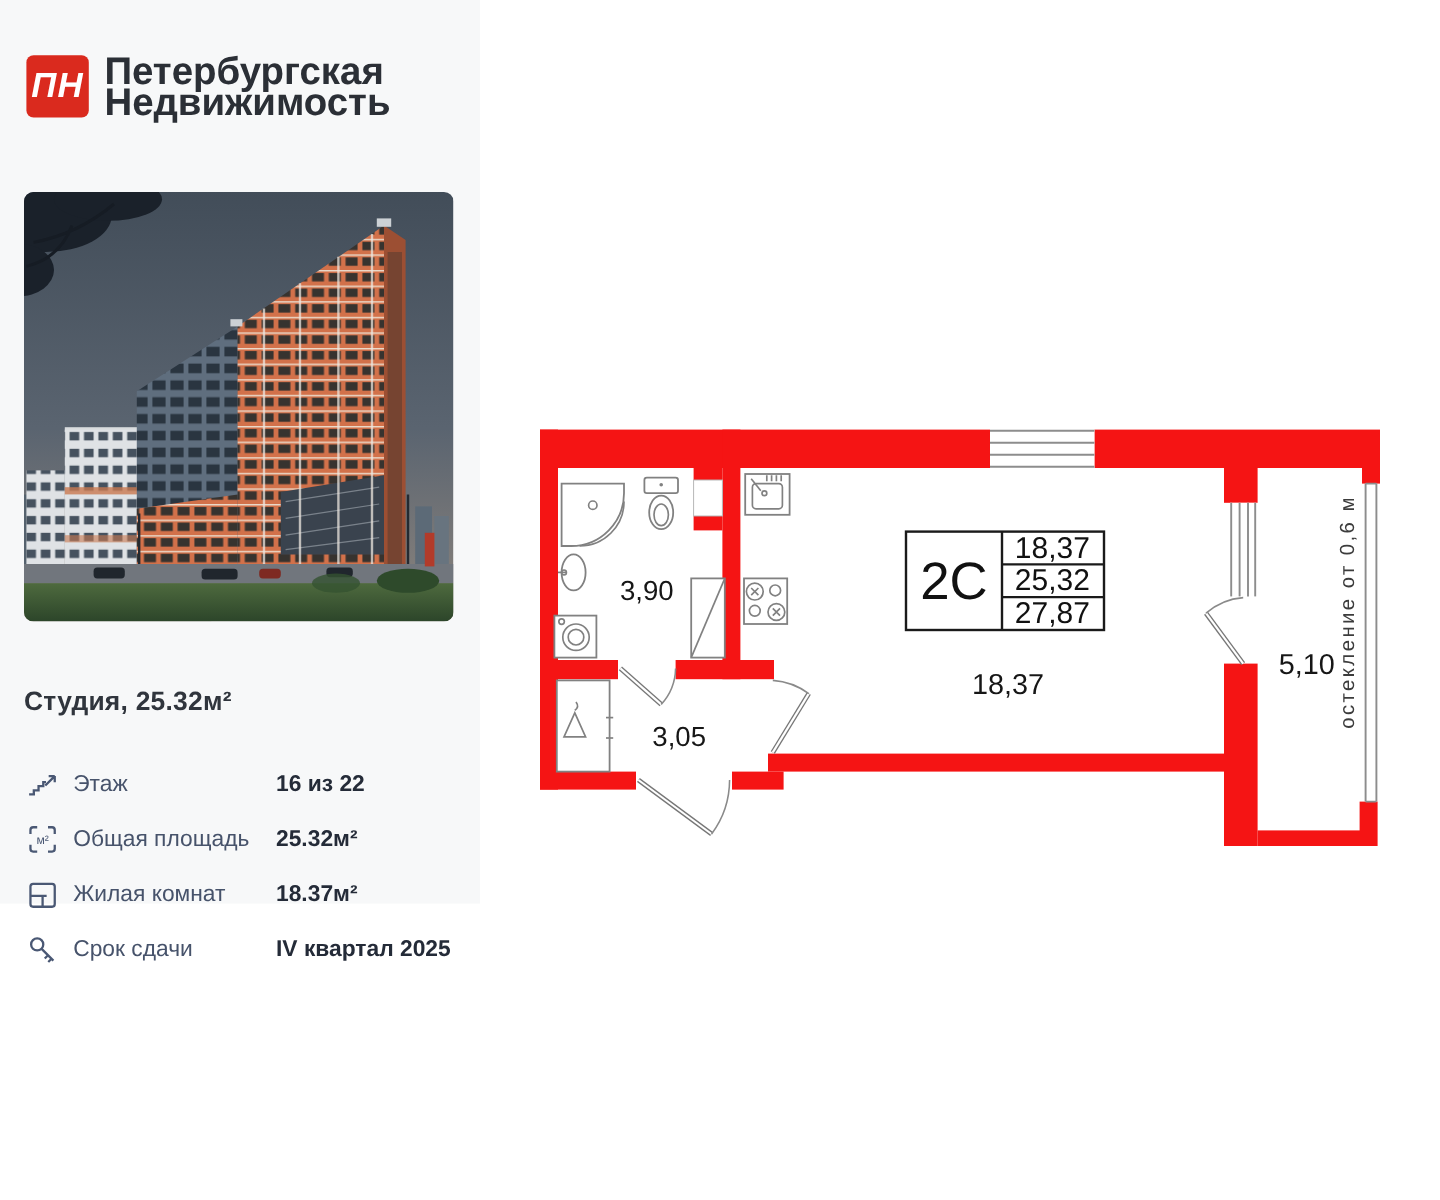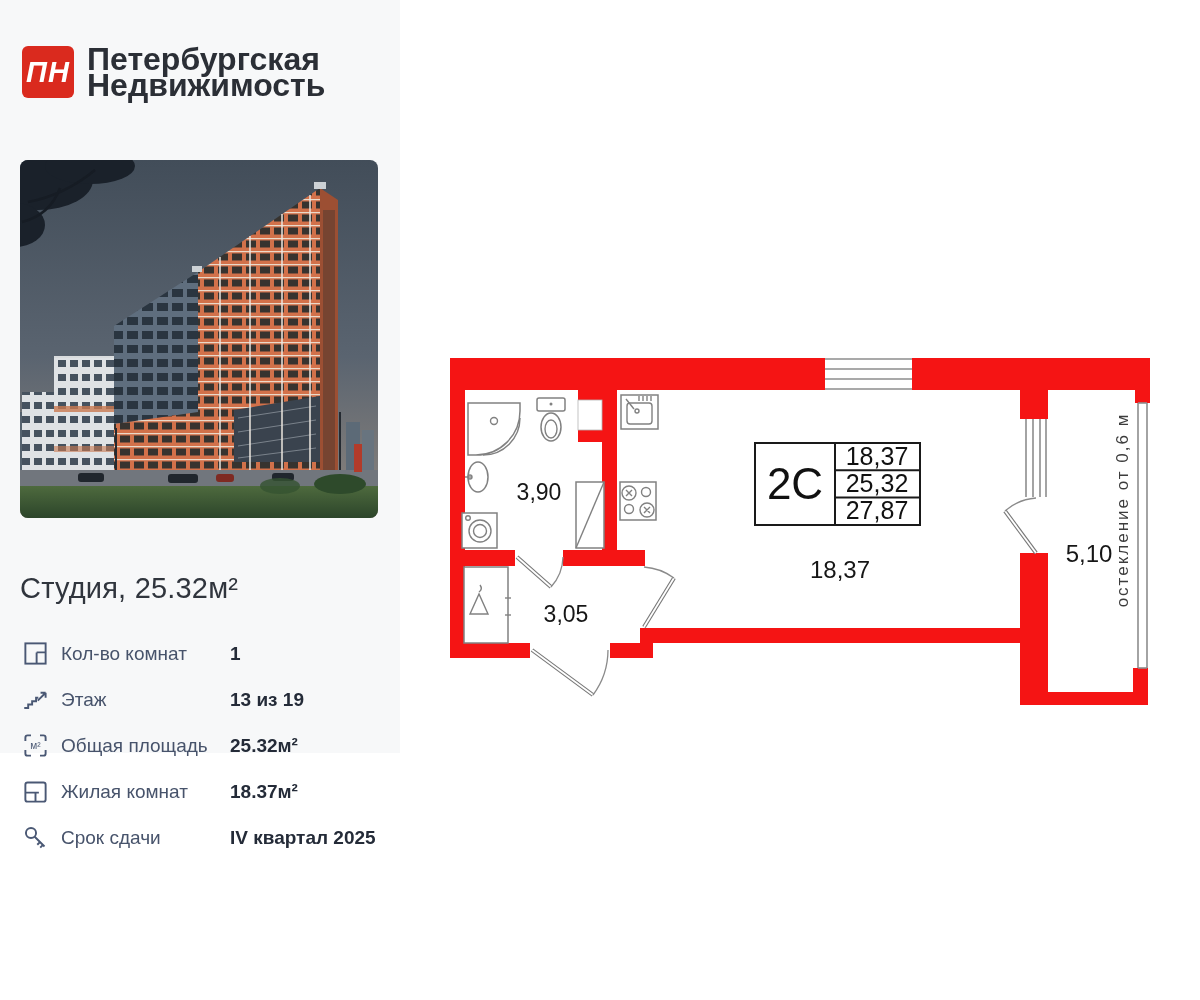--- a/index.html
+++ b/index.html
@@ -13,21 +13,21 @@
   .logo-row { position:absolute; left:22px; top:46px; display:flex; gap:13px; align-items:center; }
   .logo-badge { width:52px; height:52px; background:var(--brand-red,#da2a1e); border-radius:6px;
                 color:#fff; display:flex; align-items:center; justify-content:center;
                 font-weight:800; font-style:italic; font-size:29px; letter-spacing:1px; }
   .brand-name { font-size:32px; font-weight:700; color:#2b2f36; line-height:26px; }
 
   .photo { position:absolute; left:20px; top:160px; width:358px; height:358px;
            border-radius:8px; overflow:hidden; }
   .photo svg { display:block; }
 
-  .title { position:absolute; left:20px; top:572px; font-size:29px; font-weight:400;
+  .title { position:absolute; left:20px; top:572px; font-size:22px; font-weight:700;
            color:#30353d; letter-spacing:.2px; }
 
   .details { position:absolute; left:22px; top:640px; width:360px;
              display:flex; flex-direction:column; gap:19px; }
   .detail-row { position:relative; height:27px; display:flex; align-items:center; }
   .detail-icon { width:27px; height:27px; margin-right:12px; flex:0 0 auto; }
   .detail-icon svg { width:27px; height:27px; display:block; }
   .detail-label { font-size:19px; color:var(--text-slate,#47536b); }
   .detail-value { position:absolute; left:208px; font-size:19px; font-weight:700;
                   color:var(--text-dark,#242b38); white-space:nowrap; }
@@ -142,40 +142,30 @@
         <rect x="0" y="326" width="358" height="32" fill="url(#grassGrad)"></rect>
         <ellipse cx="320" cy="324" rx="26" ry="10" fill="#2e4a2b"></ellipse>
         <ellipse cx="260" cy="326" rx="20" ry="8" fill="#355331" opacity="0.8"></ellipse>
       </svg>
     </div>
 
     <div class="title">Студия, 25.32м²</div>
 
     <div class="details">
 
-      <div class="detail-row">
-        <span class="detail-icon">
-          <svg viewBox="0 0 24 24" fill="none" stroke="#4a5874" stroke-width="1.7">
-            <rect x="3" y="3" width="18" height="18"></rect>
-            <path d="M13,11 H21 M13,11 V21"></path>
-          </svg>
-        </span>
-        <span class="detail-label">Кол-во комнат</span>
-        <span class="detail-value">1</span>
-      </div>
 
       <div class="detail-row">
         <span class="detail-icon">
           <svg viewBox="0 0 24 24" fill="none" stroke="#4a5874" stroke-width="1.7">
             <path d="M2,19.5 h3.5 v-3 h3.5 v-3 h3.5 v-3 h2"></path>
             <path d="M14,13 L21,6 M21,6 v4.5 M21,6 h-4.5"></path>
           </svg>
         </span>
         <span class="detail-label">Этаж</span>
-        <span class="detail-value">13 из 19</span>
+        <span class="detail-value">16 из 22</span>
       </div>
 
       <div class="detail-row">
         <span class="detail-icon">
           <svg viewBox="0 0 24 24" fill="none" stroke="#4a5874" stroke-width="1.7">
             <path d="M3,8 V5 Q3,3 5,3 H8 M16,3 H19 Q21,3 21,5 V8 M21,16 V19 Q21,21 19,21 H16 M8,21 H5 Q3,21 3,19 V16"></path>
             <text x="12" y="15.5" text-anchor="middle" font-size="9" fill="#4a5874" stroke="none">м²</text>
           </svg>
         </span>
         <span class="detail-label">Общая площадь</span>

